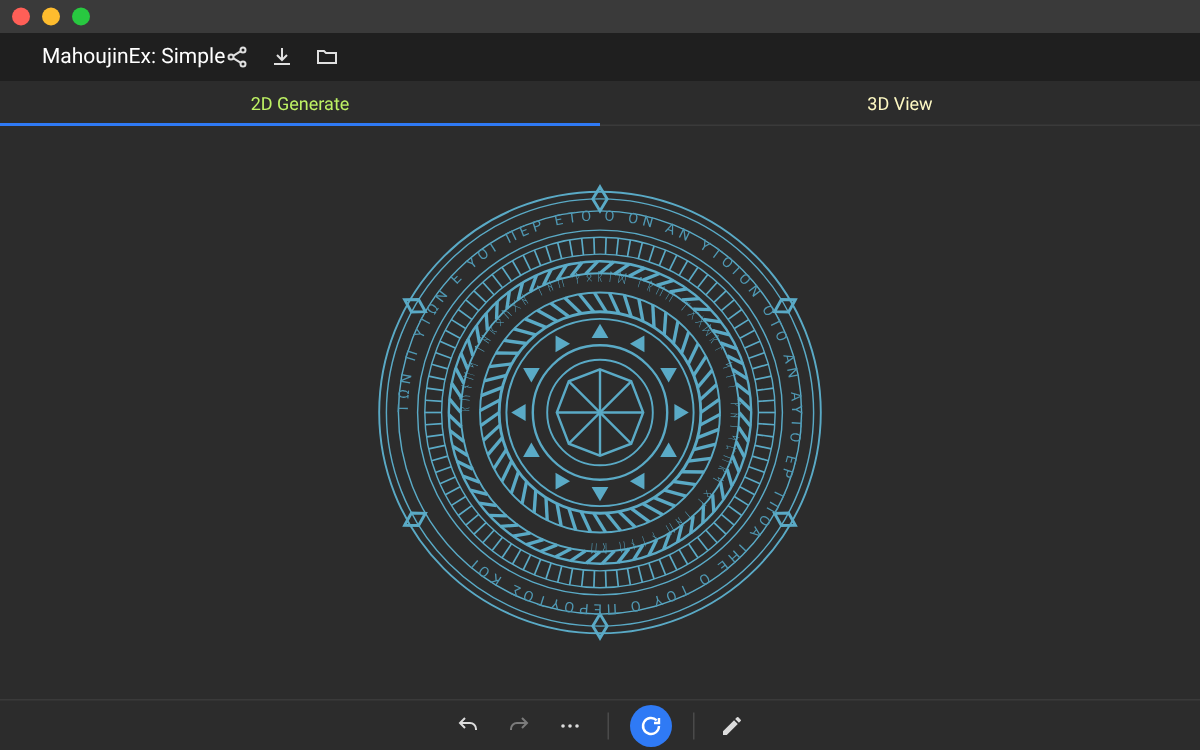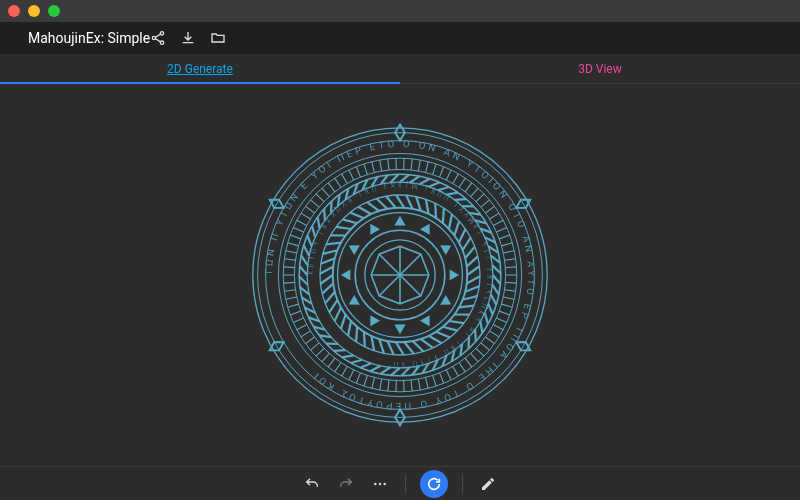--- a/index.html
+++ b/index.html
@@ -15,22 +15,22 @@
   .win-title  { position: absolute; left: 0; right: 0; text-align: center; color: #bdbdbd; font-size: 12px; }
 
   
   .header { height: 32px; background: #1f1f1f; display: flex; align-items: center; justify-content: flex-start; padding: 0 28px; }
   .header-title { color: #ffffff; font-size: 14px; font-weight: 400; }
   .header-actions { display: flex; gap: 14px; align-items: center; }
   .header-actions .icn { width: 16px; height: 16px; color: #e0e0e0; display: flex; align-items: center; justify-content: center; cursor: pointer; }
 
   
   .tabs { height: 30px; background: #2c2c2c; display: flex; position: relative; }
-  .tab { flex: 1; display: flex; align-items: center; justify-content: center; color: #ec4899; font-size: 12px; cursor: pointer; position: relative; }
-  .tab.active { color: #0ea5e9; text-decoration: underline; }
+  .tab { flex: 1; display: flex; align-items: center; justify-content: center; color: #fef9c3; font-size: 12px; cursor: pointer; position: relative; }
+  .tab.active { color: #bef264; }
   .tabs .underline { position: absolute; bottom: 0; left: 0; width: 50%; height: 2px; background: #2f7af5; }
   .tabs .baseline  { position: absolute; bottom: 0; left: 0; right: 0; height: 1px; background: #3a3a3a; }
 
   
   .canvas-wrap { position: absolute; top: 84px; bottom: 34px; left: 0; right: 0; background: #2c2c2c; display: flex; align-items: center; justify-content: center; }
   .canvas { width: 320px; height: 320px; position: relative; }
   svg.mahoujin { width: 100%; height: 100%; display: block; }
 
   
   .bottombar { position: absolute; bottom: 0; left: 0; right: 0; height: 34px; background: #2c2c2c; display: flex; align-items: center; justify-content: center; gap: 12px; border-top: 1px solid #3a3a3a; }

